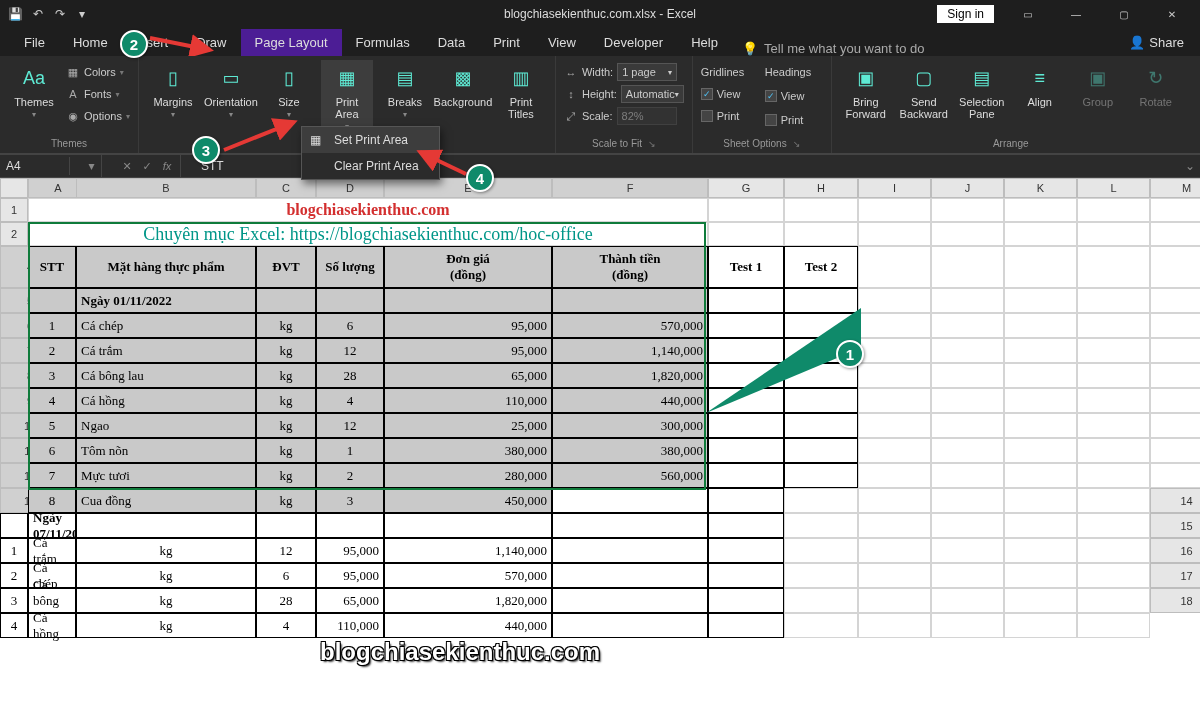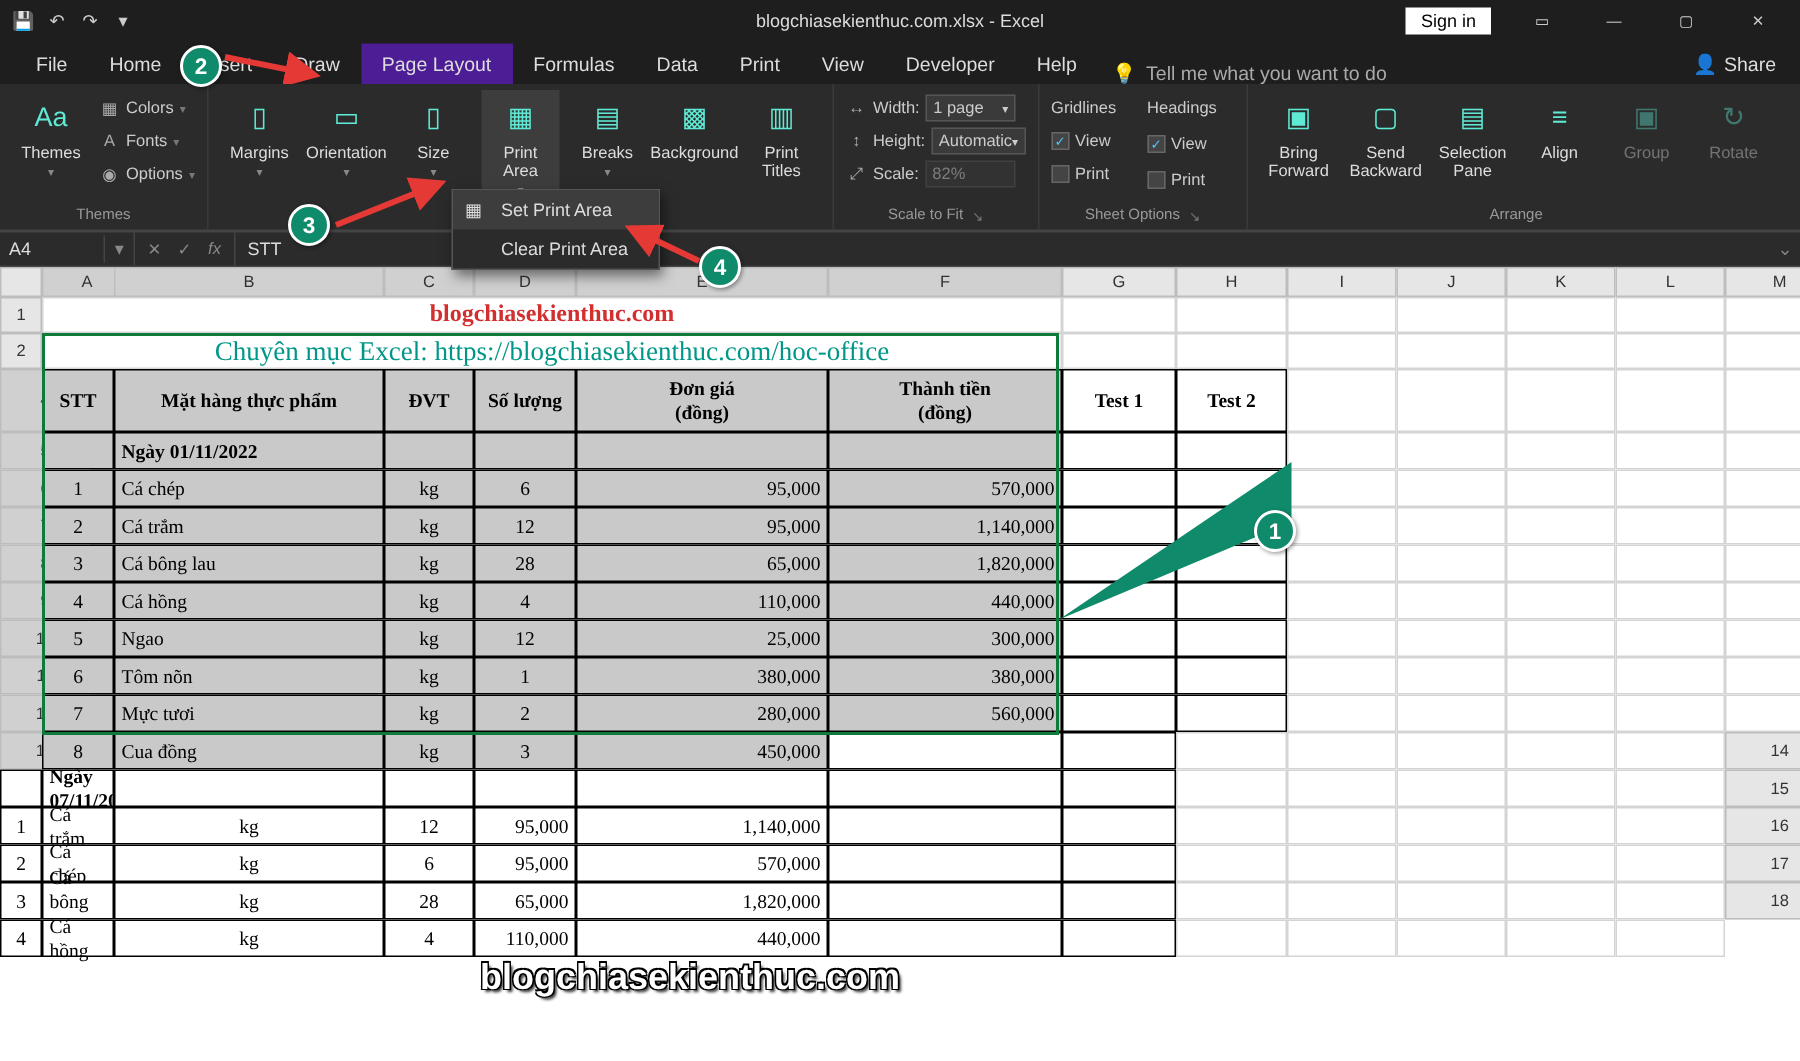--- a/index.html
+++ b/index.html
@@ -35,21 +35,21 @@
   .cb { width:12px; height:12px; background:#444; border:1px solid #666; display:inline-flex; align-items:center; justify-content:center; font-size:9px; color:#4fc3f7;}
   .sel { background:#3a3a3a; border:1px solid #555; padding:1px 4px; font-size:11px; color:#ccc; min-width:60px; height:18px; display:flex; align-items:center;}
 
   
   .dropdown { position:absolute; top:126px; left:301px; background:#2b2b2b; border:1px solid #555; z-index:50; box-shadow:2px 4px 8px rgba(0,0,0,0.5);}
   .dropdown .item { padding:6px 20px 6px 8px; font-size:12px; color:#ddd; display:flex; align-items:center; gap:8px;}
   .dropdown .item:hover, .dropdown .item.hov { background:#3d3d3d; }
   .dropdown .item .ico { width:16px; font-size:12px; }
 
   
-  .fxbar { height:24px; background:#2b2b2b; display:flex; align-items:center; border-bottom:1px solid #444; border-top:1px solid #444;}
+  .fxbar { height:24px; background:#2b2b2b; display:flex; align-items:center; border-bottom:1px solid #444; border-top:1px solid #444;gap:12px;}
   .namebox { width:70px; padding:2px 6px; border-right:1px solid #444; color:#ddd; font-size:12px;}
   .namebox-dd { width:20px; text-align:center; color:#888; border-right:1px solid #444; height:100%; display:flex; align-items:center; justify-content:center;}
   .fxctrls { display:flex; align-items:center; gap:6px; padding:0 6px; color:#888; border-right:1px solid #444; height:100%;}
   .fxctrls span{ width:14px; text-align:center; font-size:11px;}
   .fxinput { padding:2px 8px; color:#ddd; font-size:12px; flex:1;}
   .fxexpand { width:20px; text-align:center; color:#888; }
 
   
   .grid-wrapper { position:relative; background:#fff; height:calc(707px - 28px - 28px - 98px - 24px); overflow:hidden;}
   .grid { display:grid; grid-template-columns:28px 48px 180px 60px 68px 168px 156px 76px 74px 73px 73px 73px 73px 73px; }

